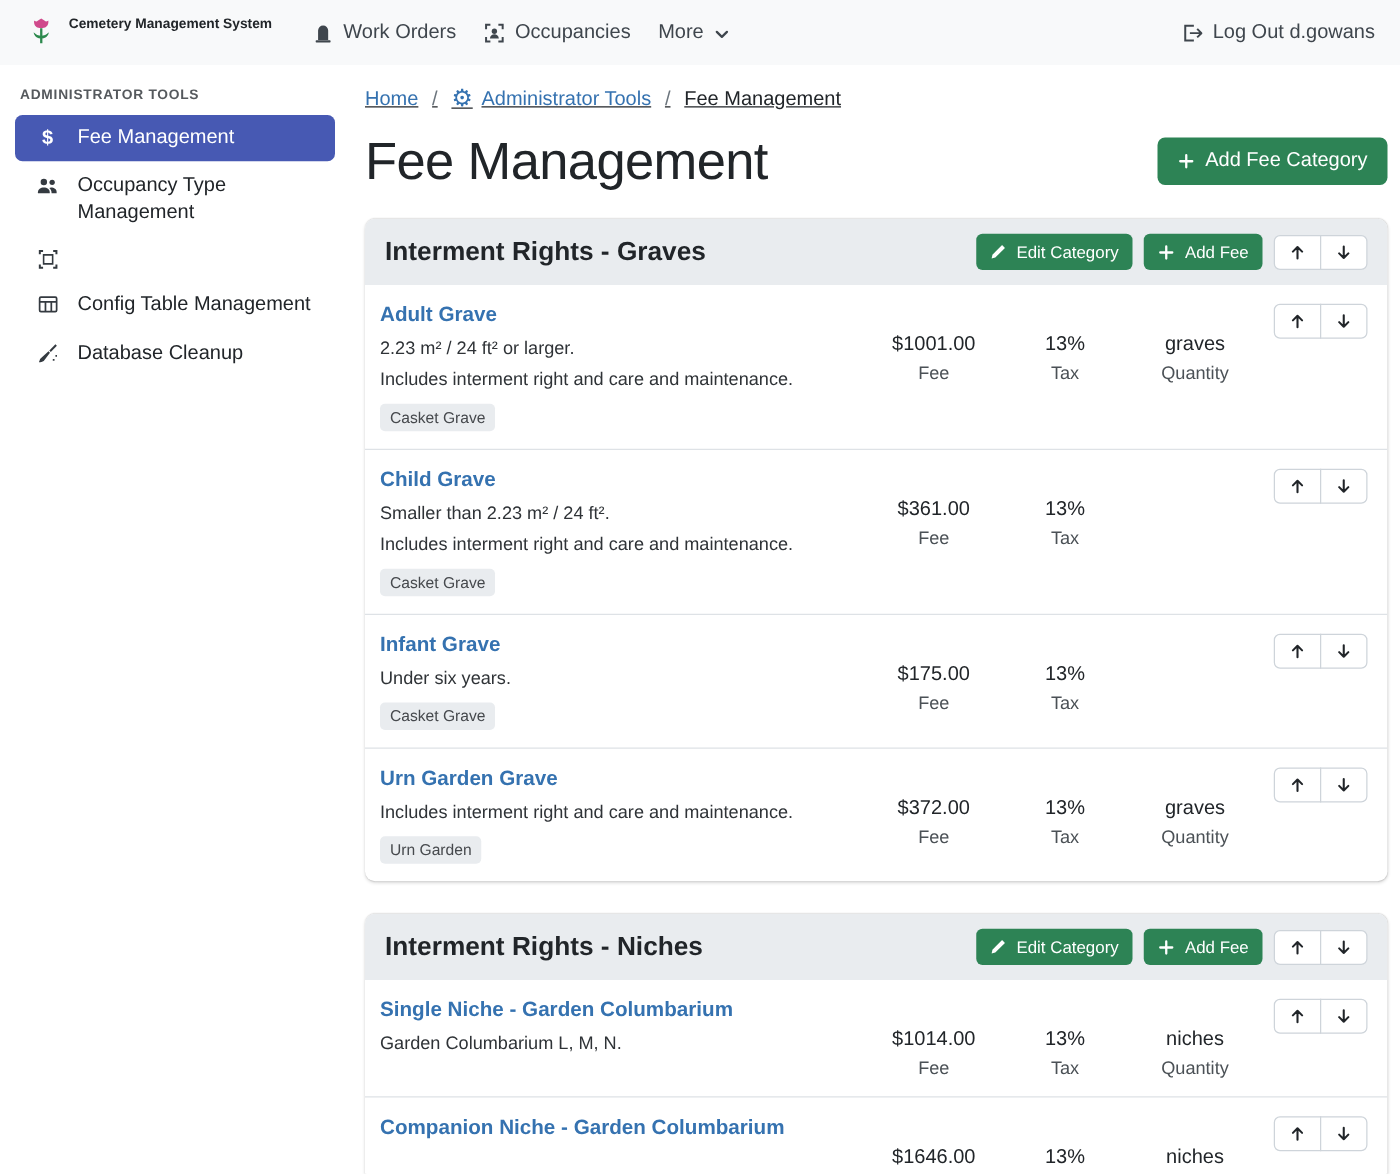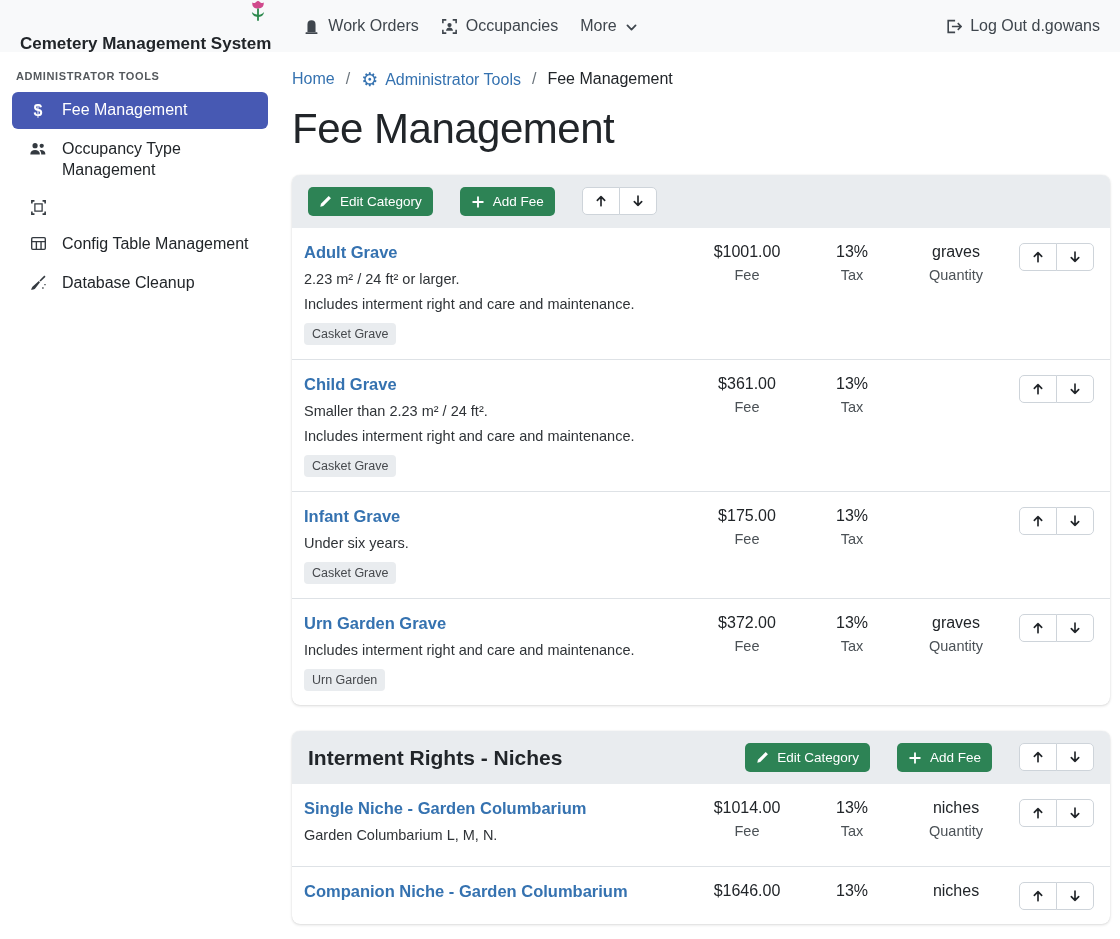--- a/index.html
+++ b/index.html
@@ -10,21 +10,21 @@
   }
   *{box-sizing:border-box;margin:0;padding:0;}
   html,body{width:1120px;height:939px;overflow:hidden;}
   body{font-family:"Liberation Sans",sans-serif;color:#212529;background:#fff;font-size:16px;}
   a{text-decoration:none;color:inherit;cursor:pointer;}
   .icn{display:inline-flex;align-items:center;justify-content:center;}
   .icn svg{display:block;}
 
   
   .navbar{height:52px;background:#f8f9fa;display:flex;align-items:center;padding:0 20px;}
-  .brand{display:flex;align-items:flex-end;gap:9px;font-weight:700;font-size:17px;color:#212529;flex-direction:column;}
+  .brand{display:flex;align-items:flex-start;gap:9px;font-weight:700;font-size:11px;color:#212529;}
   .brand-icn svg{width:26px;height:26px;}
   .nav-links{display:flex;align-items:center;gap:22px;margin-left:32px;}
   .nav-link{display:flex;align-items:center;gap:8px;color:#3f464d;font-size:16px;}
   .nav-link .icn{color:#3f464d;}
   .logout{margin-left:auto;}
   .chev svg{margin-top:2px;}
 
   
   .layout{display:flex;height:887px;}
   .sidebar{width:280px;flex:0 0 280px;padding-top:6px;}
@@ -32,21 +32,21 @@
   .side-item{display:flex;align-items:flex-start;gap:14px;margin:2px 12px;padding:8px 16px;border-radius:6px;
              font-size:16px;line-height:1.28;color:#212529;}
   .side-item .icn{width:20px;flex:0 0 20px;margin-top:1px;color:#343a40;}
   .side-item.active{background:var(--primary);color:#fff;}
   .side-item.active .icn{color:#fff;}
   .dollar-glyph{font-weight:700;font-size:16px;}
 
   .main{flex:1;padding:14px 10px 0 12px;}
 
   
-  .breadcrumb{display:flex;align-items:flex-start;gap:11px;font-size:16px;margin:4px 0 0 0;}
+  .breadcrumb{display:flex;align-items:flex-end;gap:11px;font-size:16px;margin:4px 0 0 0;text-decoration:underline;}
   .crumb-link{color:var(--link);display:flex;align-items:center;gap:7px;}
   .crumb-sep{color:#6c757d;}
   .crumb-current{color:#212529;}
   .gear-glyph{color:var(--link);font-size:19px;line-height:1;}
 
   
   .title-row{display:flex;justify-content:space-between;align-items:center;margin:16px 0 22px;}
   h1{font-size:42px;font-weight:500;letter-spacing:-.5px;color:#212529;}
 
   
@@ -59,29 +59,29 @@
   .btn-group{display:inline-flex;}
   .btn-group .btn{border-radius:0;}
   .btn-group .btn:first-child{border-radius:5px 0 0 5px;}
   .btn-group .btn:last-child{border-radius:0 5px 5px 0;margin-left:-1px;}
 
   
   .card{border-radius:8px;overflow:hidden;box-shadow:0 1px 3px rgba(0,0,0,.14),0 0 1px rgba(0,0,0,.12);
         margin-bottom:26px;background:#fff;}
   .card-header{background:var(--header-bg);padding:12px 16px;display:flex;align-items:center;}
   .cat-title{font-size:21px;font-weight:600;color:#212529;flex:1;}
-  .header-actions{display:flex;align-items:flex-start;gap:27px;}
+  .header-actions{display:flex;align-items:flex-end;gap:9px;}
 
   .fee-row{display:flex;align-items:flex-start;padding:15px 16px 14px 12px;}
   .fee-row + .fee-row{border-top:1px solid #dee2e6;}
   .fee-main{flex:1;min-width:0;padding-right:8px;}
   .fee-name{display:inline-block;color:var(--link);font-weight:700;font-size:16.5px;margin-bottom:9px;}
   .fee-desc{font-size:14.5px;color:#2f3337;margin-bottom:9px;}
   .badge{display:inline-block;background:#e9ecef;color:#46494d;font-size:12.5px;padding:4px 8px;border-radius:4px;margin-top:2px;}
-  .col{text-align:center;}
+  .col{text-align:center;margin-top:24px;}
   .fee-col{width:106px;flex:0 0 106px;}
   .tax-col{width:104px;flex:0 0 104px;}
   .qty-col{width:104px;flex:0 0 104px;}
   .val{font-size:16px;color:#212529;margin-bottom:6px;}
   .lbl{font-size:14.5px;color:#4b5156;}
   .arrows{width:86px;flex:0 0 86px;display:flex;justify-content:flex-end;}
 </style>
 </head>
 <body>
 
@@ -196,25 +196,34 @@
             <span class="gear-glyph">⚙</span>
           </span>
         <span>Administrator Tools</span>
       </a>
       <span class="crumb-sep">/</span>
       <span class="crumb-current">Fee Management</span>
     </nav>
 
     <div class="title-row">
       <h1>Fee Management</h1>
+      <button class="btn btn-green btn-lg">
+        <span class="icn">
+            <svg viewBox="0 0 16 16" width="14" height="14" fill="none" stroke="currentColor" stroke-width="2.1" stroke-linecap="round">
+              <path d="M8 2.5v11M2.5 8h11"></path>
+            </svg>
+          </span>
+        <span>Add Fee Category</span>
+      </button>
     </div>
 
     <div id="categories">
   <section class="card">
     <header class="card-header">
+      <h2 class="cat-title">Interment Rights - Graves</h2>
       <div class="header-actions">
         <button class="btn btn-green btn-sm">
           <span class="icn">
                   <svg viewBox="0 0 16 16" width="13" height="13" fill="currentColor">
                     <path d="M11.9 1.3l2.8 2.8-9.5 9.5-3.6.8.8-3.6z"></path>
                   </svg>
                 </span>
           <span class="edit-label">Edit Category</span>
         </button>
         <button class="btn btn-green btn-sm">

